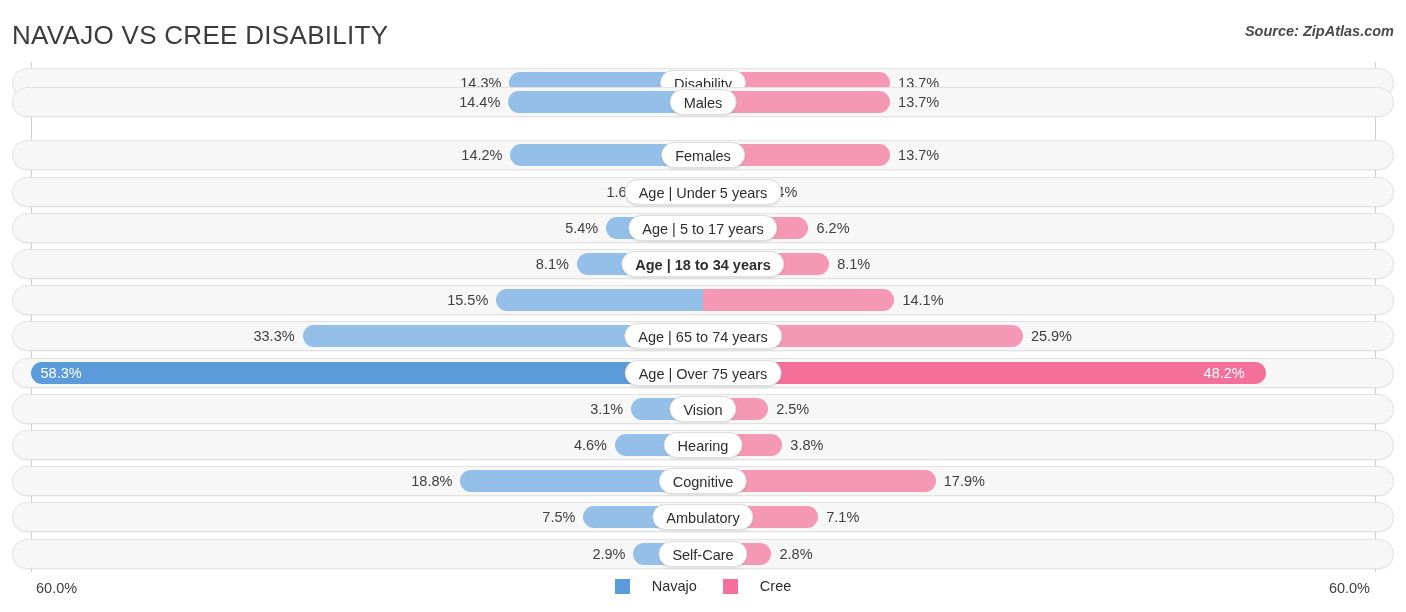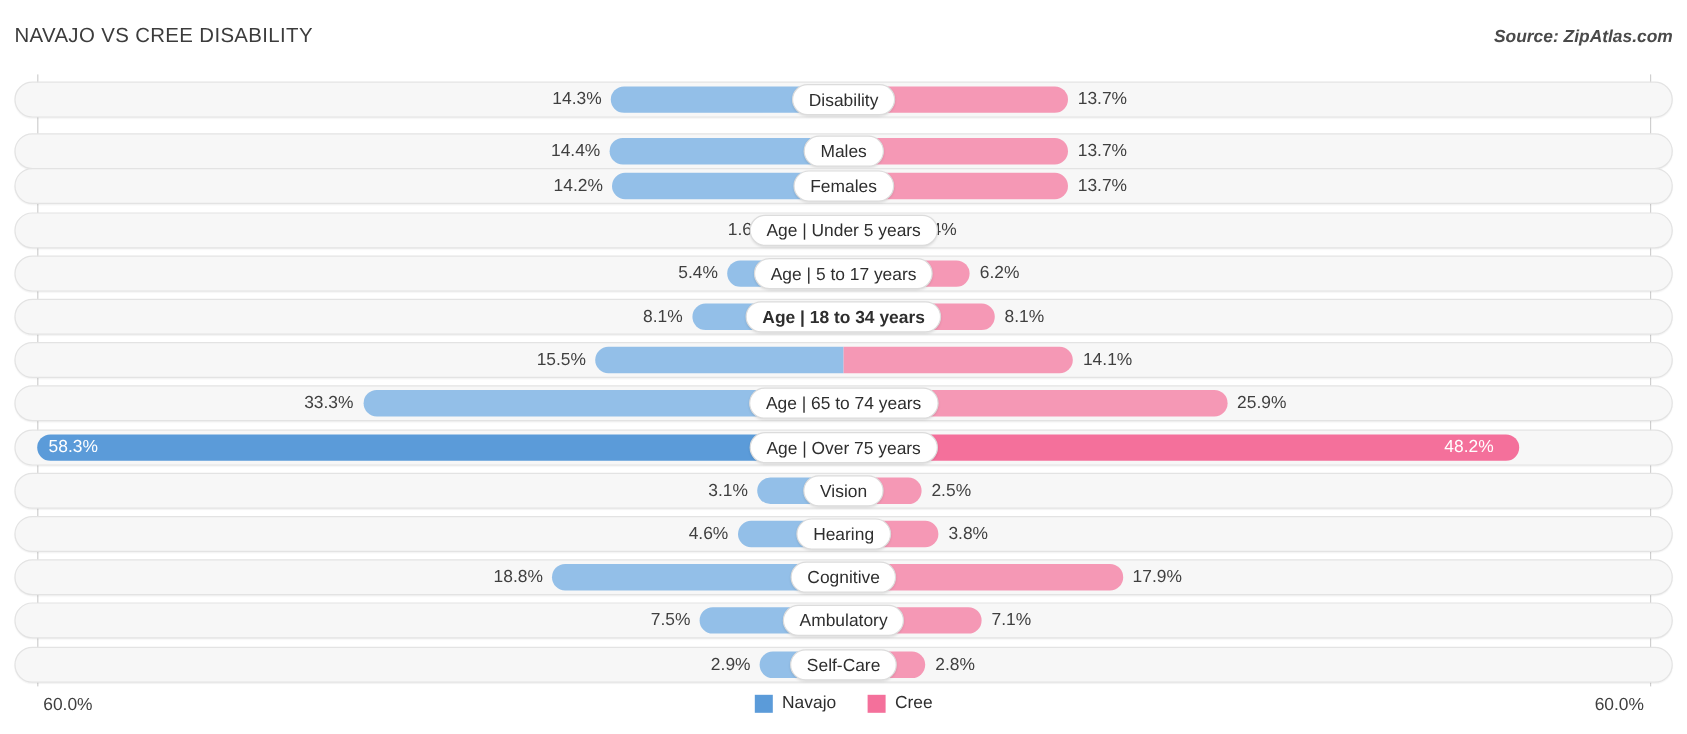--- a/index.html
+++ b/index.html
@@ -20,21 +20,21 @@
   #header {
     position: absolute;
     left: 0; top: 0;
     width: 1406px;
     height: 62px;
   }
   #chart-title {
     position: absolute;
     left: 12px;
     top: 20px;
-    font-size: 17px;
+    font-size: 26px;
     letter-spacing: 0.3px;
     color: #3c3c3c;
     font-weight: 400;
     white-space: nowrap;
   }
   #source-label {
     position: absolute;
     right: 12px;
     top: 23px;
     font-size: 14.5px;
@@ -143,21 +143,21 @@
     top: 6px;
     width: 1406px;
     display: flex;
     justify-content: center;
     align-items: center;
     gap: 26px;
   }
   .legend-item {
     display: flex;
     align-items: center;
-    gap: 8px;
+    gap: 22px;
     font-size: 14.5px;
     color: #2e2e2e;
   }
   .swatch {
     width: 15px;
     height: 15px;
     display: inline-block;
   }
 </style>
 </head>
@@ -173,21 +173,21 @@
   <div class="gridline" id="grid-right"></div>
   <div id="rows">
       <div class="row" style="top: 6px;">
         <div class="track"></div>
         <div class="bar bar-left" style="left: 497.368px; width: 193.632px; background: rgb(147, 191, 232);"></div>
         <div class="bar bar-right" style="left: 691px; width: 187.102px; background: rgb(245, 152, 181);"></div>
         <div class="val val-left" style="right: 892.632px;">14.3%</div>
         <div class="val val-right" style="left: 886.102px;">13.7%</div>
         <div class="pill" style="left: 691px;">Disability</div>
       </div>
-      <div class="row" style="top: 25px; margin-top: 24px;">
+      <div class="row" style="top: 25px;">
         <div class="track"></div>
         <div class="bar bar-left" style="left: 496.28px; width: 194.72px; background: rgb(147, 191, 232);"></div>
         <div class="bar bar-right" style="left: 691px; width: 187.102px; background: rgb(245, 152, 181);"></div>
         <div class="val val-left" style="right: 893.72px;">14.4%</div>
         <div class="val val-right" style="left: 886.102px;">13.7%</div>
         <div class="pill" style="left: 691px;">Males</div>
       </div>
       <div class="row" style="top: 78.4px;">
         <div class="track"></div>
         <div class="bar bar-left" style="left: 498.457px; width: 192.543px; background: rgb(147, 191, 232);"></div>

